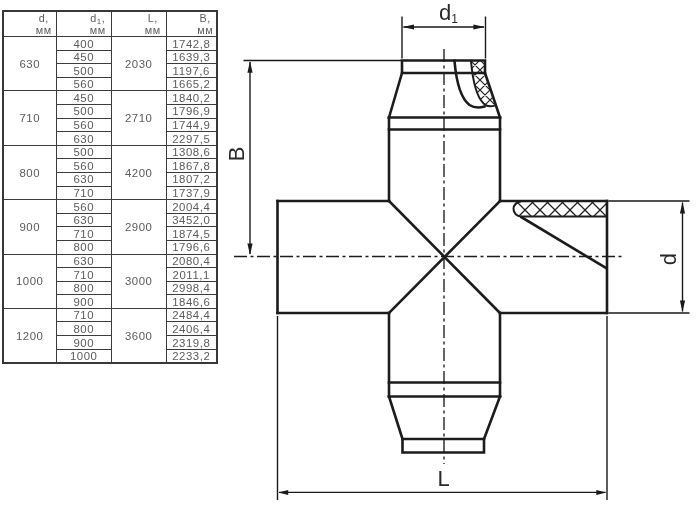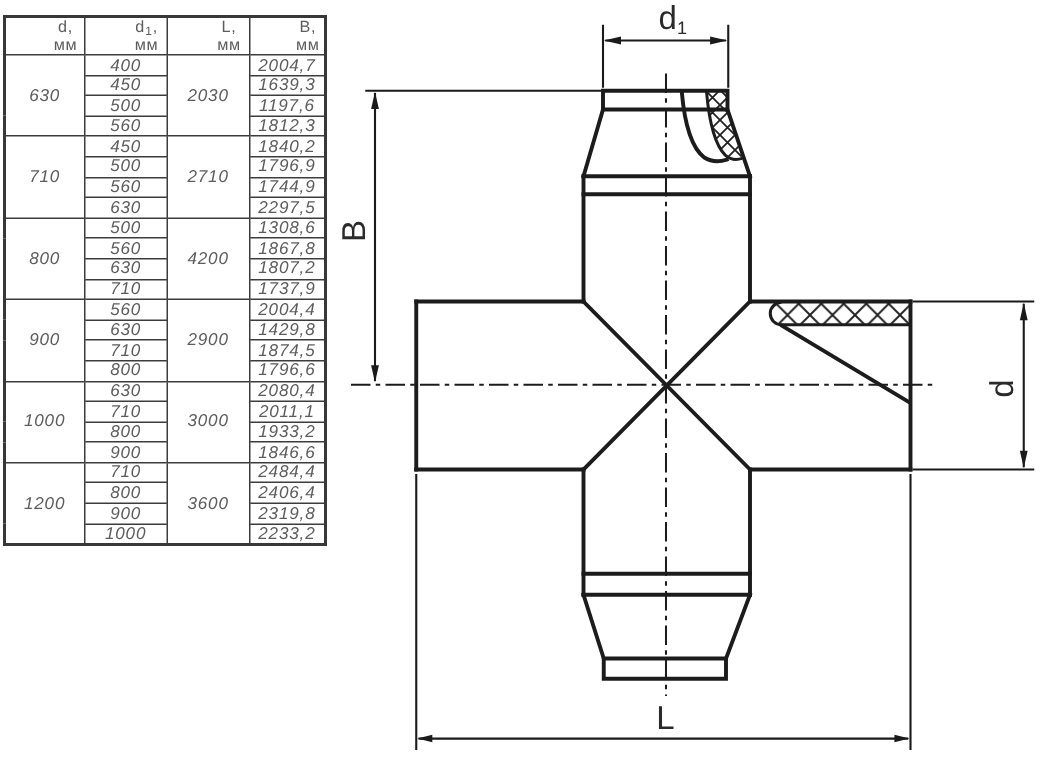--- a/index.html
+++ b/index.html
@@ -3,21 +3,21 @@
 <meta charset="utf-8">
 <style>
   html,body{margin:0;padding:0;}
   body{width:700px;height:514px;background:#ffffff;overflow:hidden;position:relative;
        font-family:"Liberation Sans",sans-serif;}
   #tbl{position:absolute;left:2px;top:10px;border-collapse:collapse;table-layout:fixed;}
   #tbl td,#tbl th{border:1px solid #3c3c3c;padding:0;margin:0;text-align:center;vertical-align:middle;
        font-size:11.4px;font-weight:normal;color:#5c5c5c;line-height:1;letter-spacing:0.55px;}
   #tbl{border:2px solid #383838;}
   #tbl th{height:12px;font-size:10.8px;line-height:12px;padding-left:28px;}
-  #tbl td{line-height:11.1px;padding-top:1.5px;font-style:italic;}
+  #tbl td{line-height:11.1px;padding-top:1.5px;}
   sub.s{font-size:8px;vertical-align:-2px;line-height:0;}
   svg{position:absolute;left:0;top:0;}
 </style>
 </head>
 <body>
 <table id="tbl">
   <colgroup>
       <col style="width:53px">
       <col style="width:55.5px">
       <col style="width:54.5px">
@@ -27,33 +27,33 @@
       <tr>
         <th>d, мм</th>
         <th>d<sub class="s">1</sub>, мм</th>
         <th>L, мм</th>
         <th>B, мм</th>
       </tr>
   <tr>
         <td class="m" rowspan="4">630</td>
         <td>400</td>
         <td class="m" rowspan="4">2030</td>
-        <td>2004,7</td>
+        <td>1742,8</td>
       </tr>
 <tr>
         <td>450</td>
         <td>1639,3</td>
       </tr>
 <tr>
         <td>500</td>
         <td>1197,6</td>
       </tr>
 <tr>
         <td>560</td>
-        <td>1812,3</td>
+        <td>1665,2</td>
       </tr>
 <tr>
         <td class="m" rowspan="4">710</td>
         <td>450</td>
         <td class="m" rowspan="4">2710</td>
         <td>1840,2</td>
       </tr>
 <tr>
         <td>500</td>
         <td>1796,9</td>
@@ -85,21 +85,21 @@
         <td>1737,9</td>
       </tr>
 <tr>
         <td class="m" rowspan="4">900</td>
         <td>560</td>
         <td class="m" rowspan="4">2900</td>
         <td>2004,4</td>
       </tr>
 <tr>
         <td>630</td>
-        <td>1429,8</td>
+        <td>3452,0</td>
       </tr>
 <tr>
         <td>710</td>
         <td>1874,5</td>
       </tr>
 <tr>
         <td>800</td>
         <td>1796,6</td>
       </tr>
 <tr>
@@ -107,21 +107,21 @@
         <td>630</td>
         <td class="m" rowspan="4">3000</td>
         <td>2080,4</td>
       </tr>
 <tr>
         <td>710</td>
         <td>2011,1</td>
       </tr>
 <tr>
         <td>800</td>
-        <td>1933,2</td>
+        <td>2998,4</td>
       </tr>
 <tr>
         <td>900</td>
         <td>1846,6</td>
       </tr>
 <tr>
         <td class="m" rowspan="4">1200</td>
         <td>710</td>
         <td class="m" rowspan="4">3600</td>
         <td>2484,4</td>

